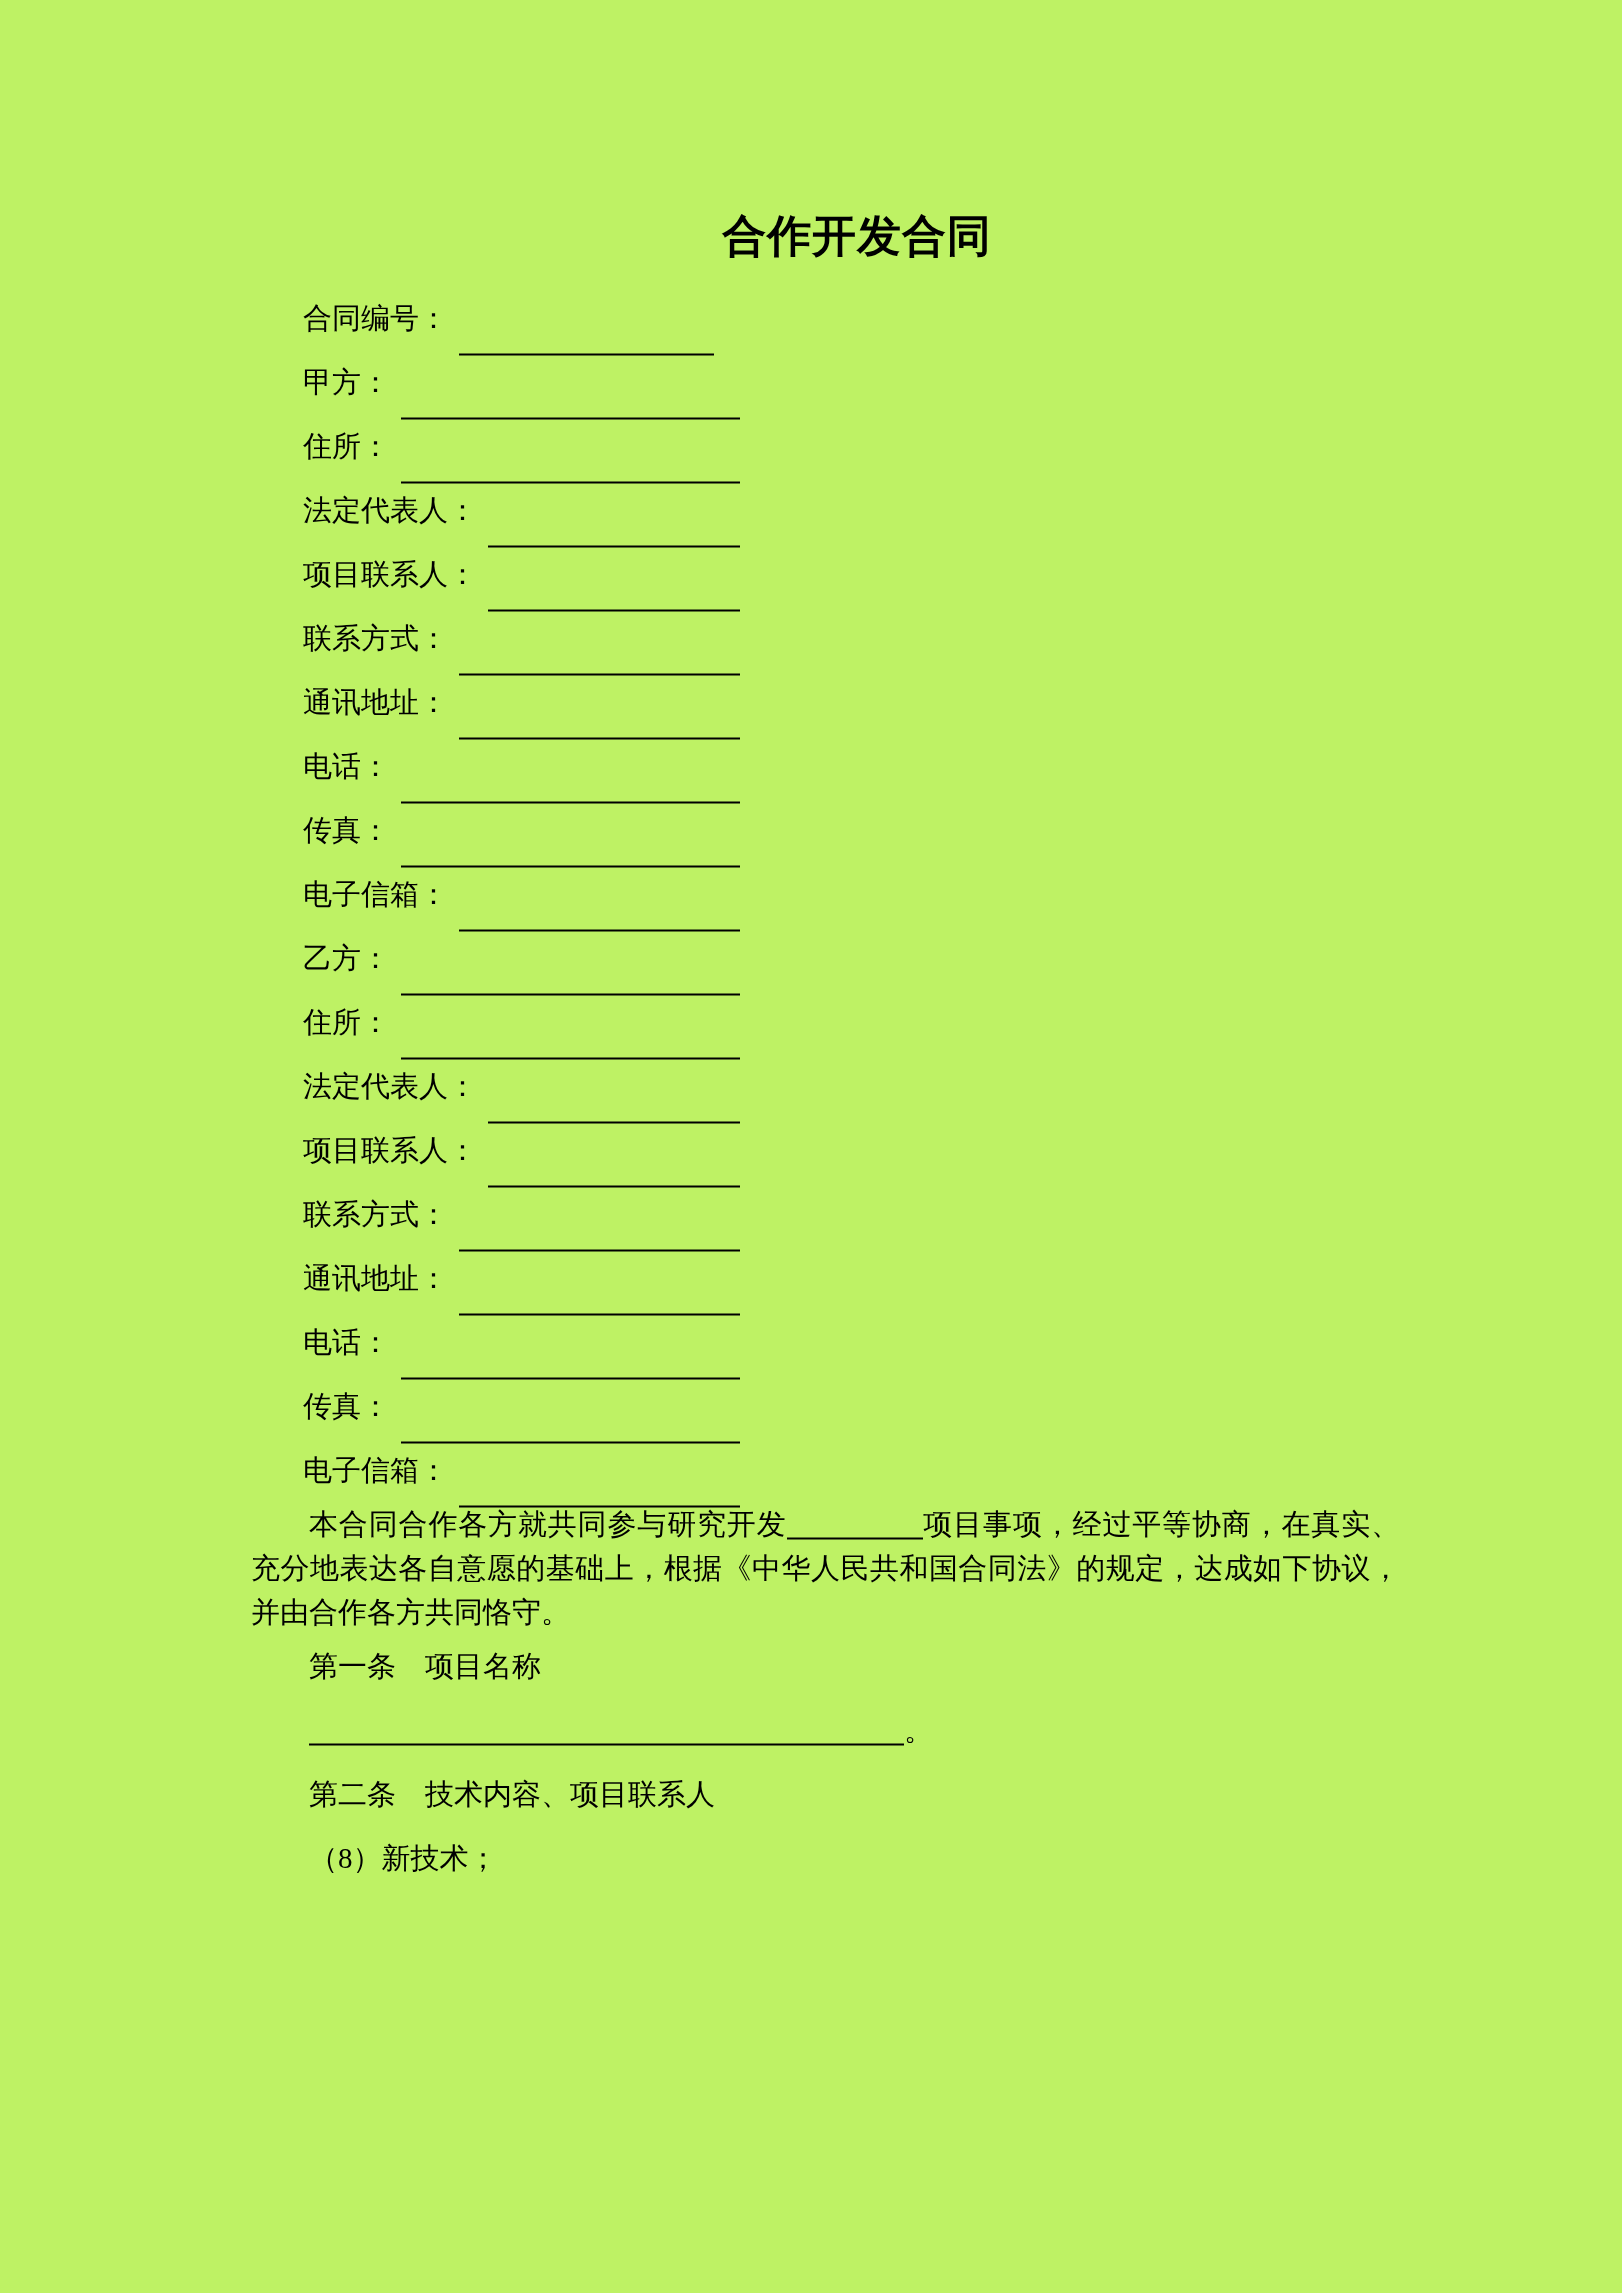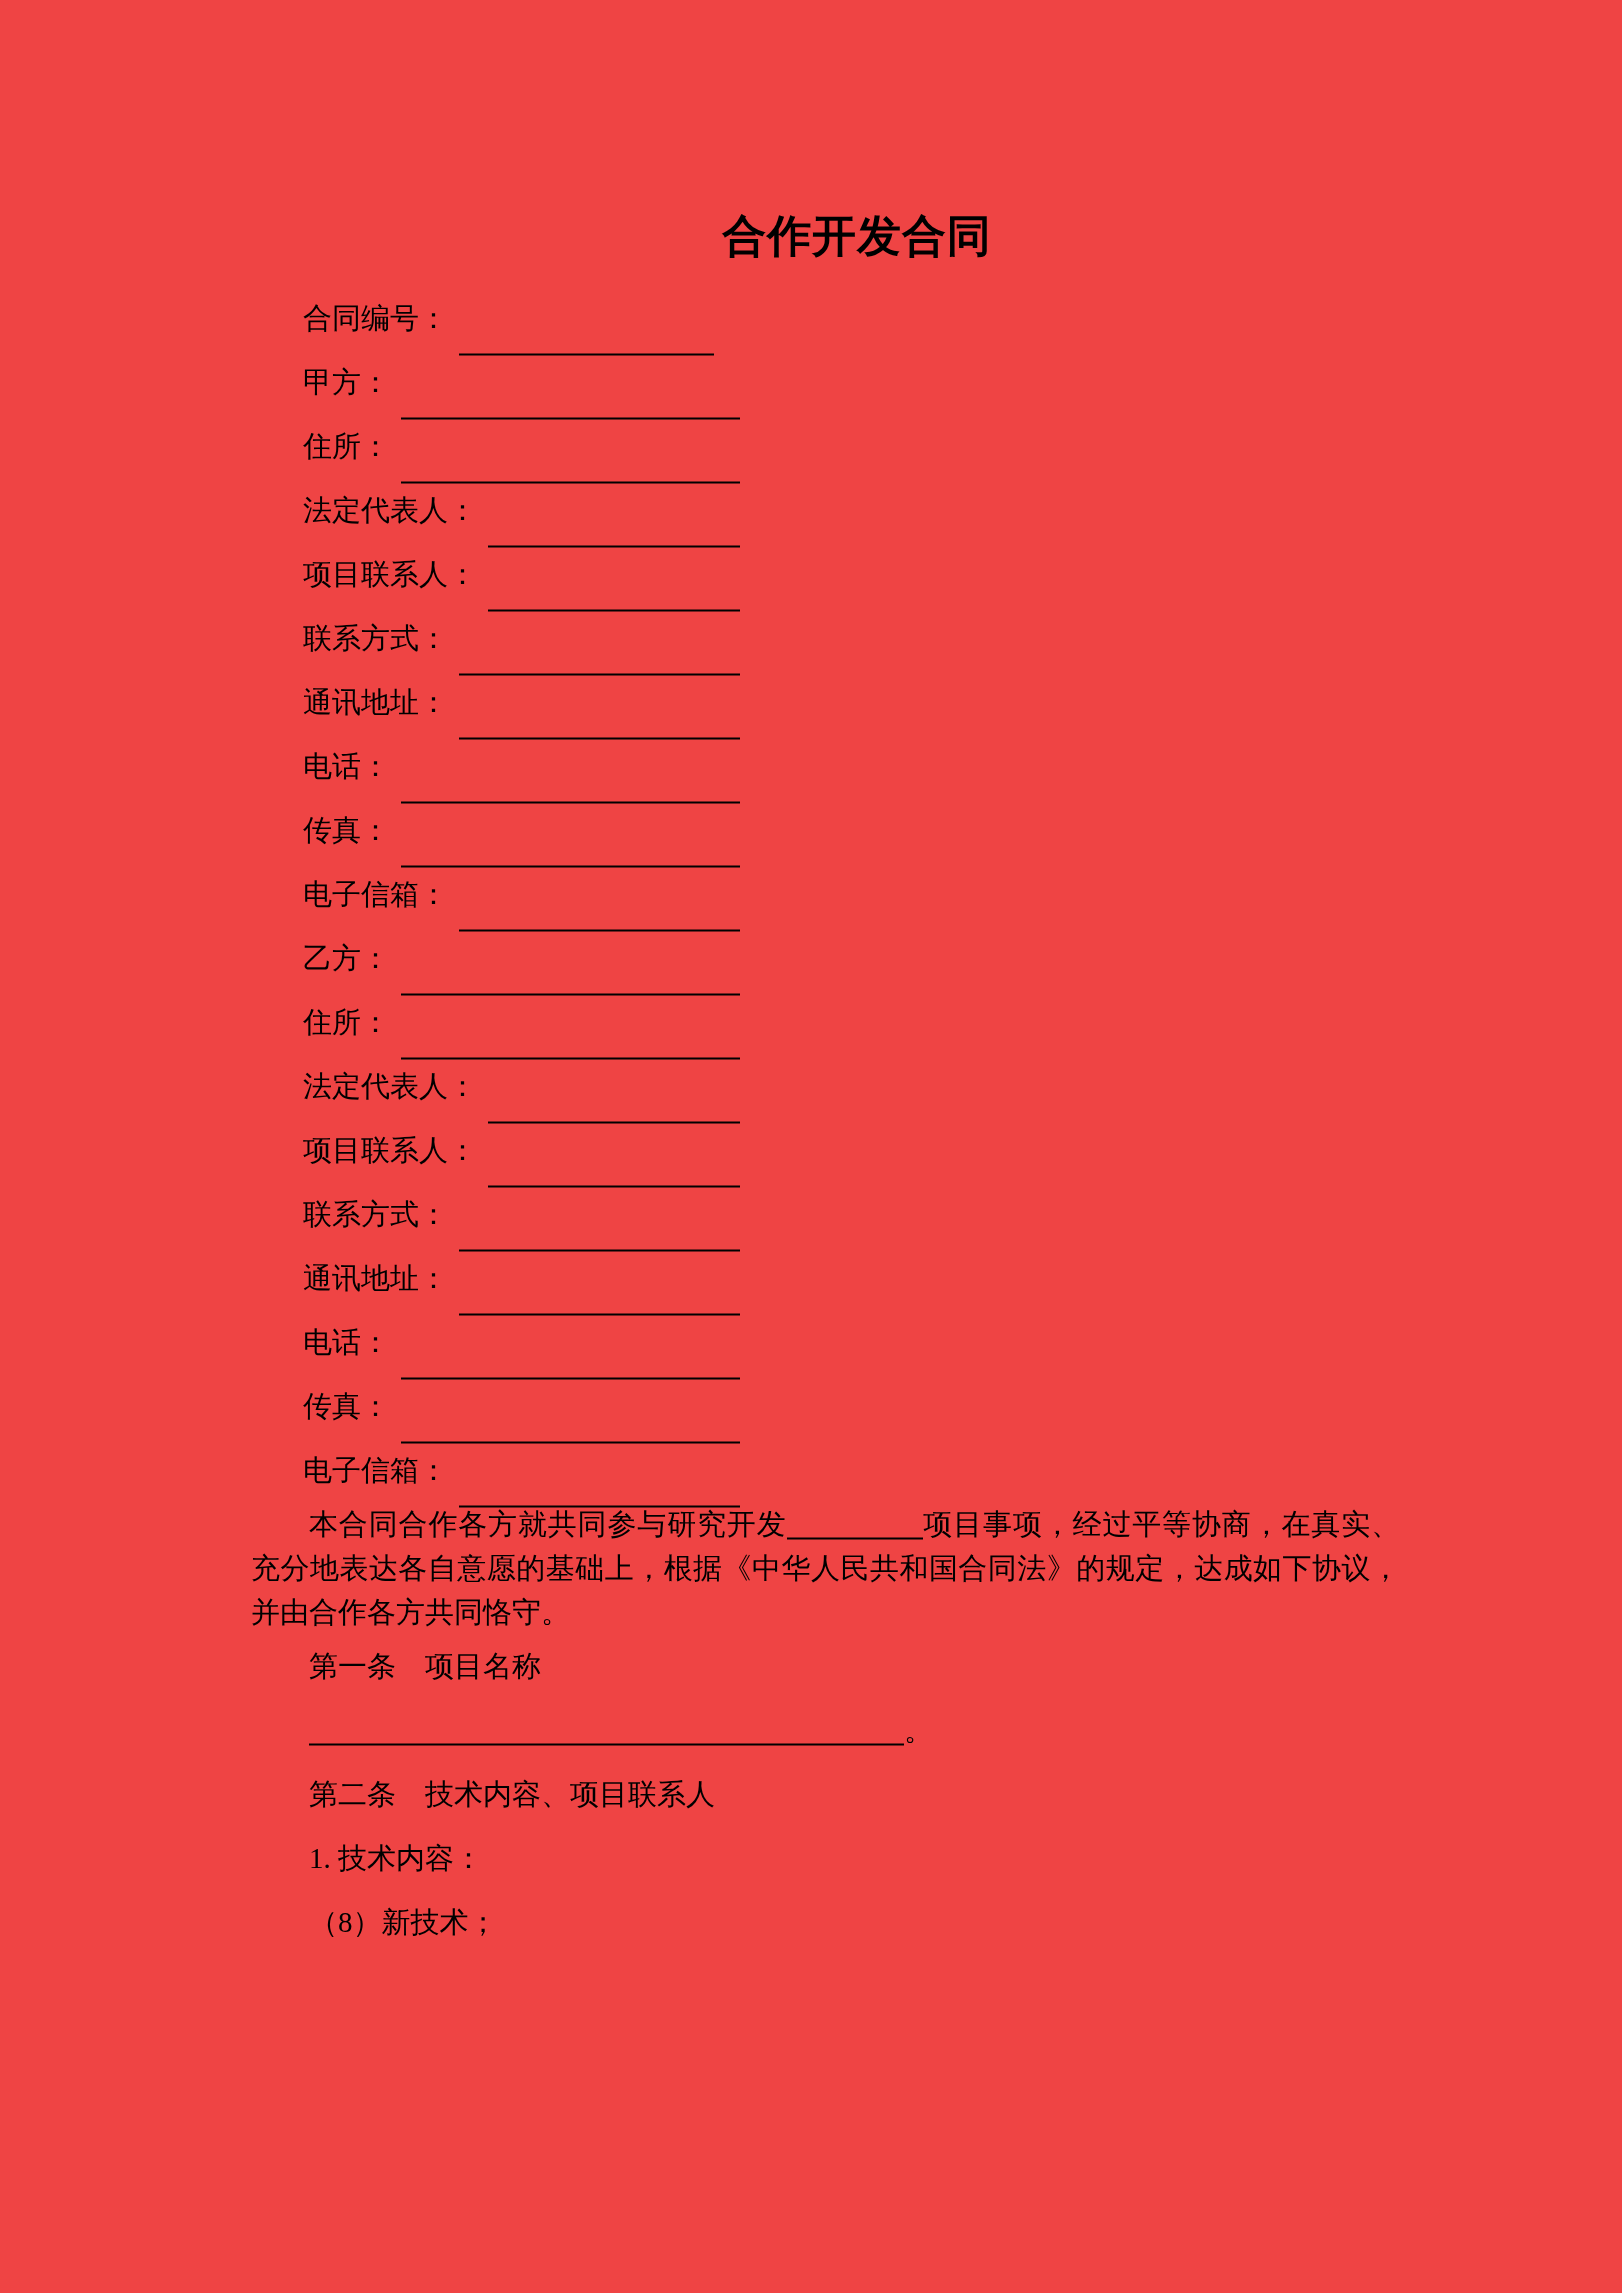--- a/index.html
+++ b/index.html
@@ -1,20 +1,20 @@
 <!DOCTYPE html>
 <html style="font-size:14.5px"><head>
 <meta charset="utf-8">
 <style>
   html, body { margin: 0; padding: 0; background: #ffffff; }
   .page {
     position: relative;
     width: 1623px;
     height: 2294px;
-    background: #ef4444;
+    background: #bef264;
     color: #000000;
     font-family: "Liberation Serif", "DejaVu Serif", serif;
     font-size: 29px;
     line-height: 64px;
     overflow: hidden;
   }
   .title {
     margin: 0;
     padding-top: 205px;
     text-align: center;
@@ -178,19 +178,18 @@
   </div>
 
   <p class="preamble"><span>本合同合作各方就共同参与研究开发</span><span class="blank-inline"></span><span>项目事项，经过平等协商，在真实、充分地表达各自意愿的基础上，根据《中华人民共和国合同法》的规定，达成如下协议，并由合作各方共同恪守。</span></p>
 
   <div class="doc-line">第一条　项目名称</div>
 
   <div class="doc-line"><span class="blank-answer"></span><span>。</span></div>
 
   <div class="doc-line">第二条　技术内容、项目联系人</div>
 
-  <div class="doc-line">1. 技术内容：</div>
 
   <div class="doc-line">（8）新技术；</div>
 
 
 </div>
 
 
 </body></html>

